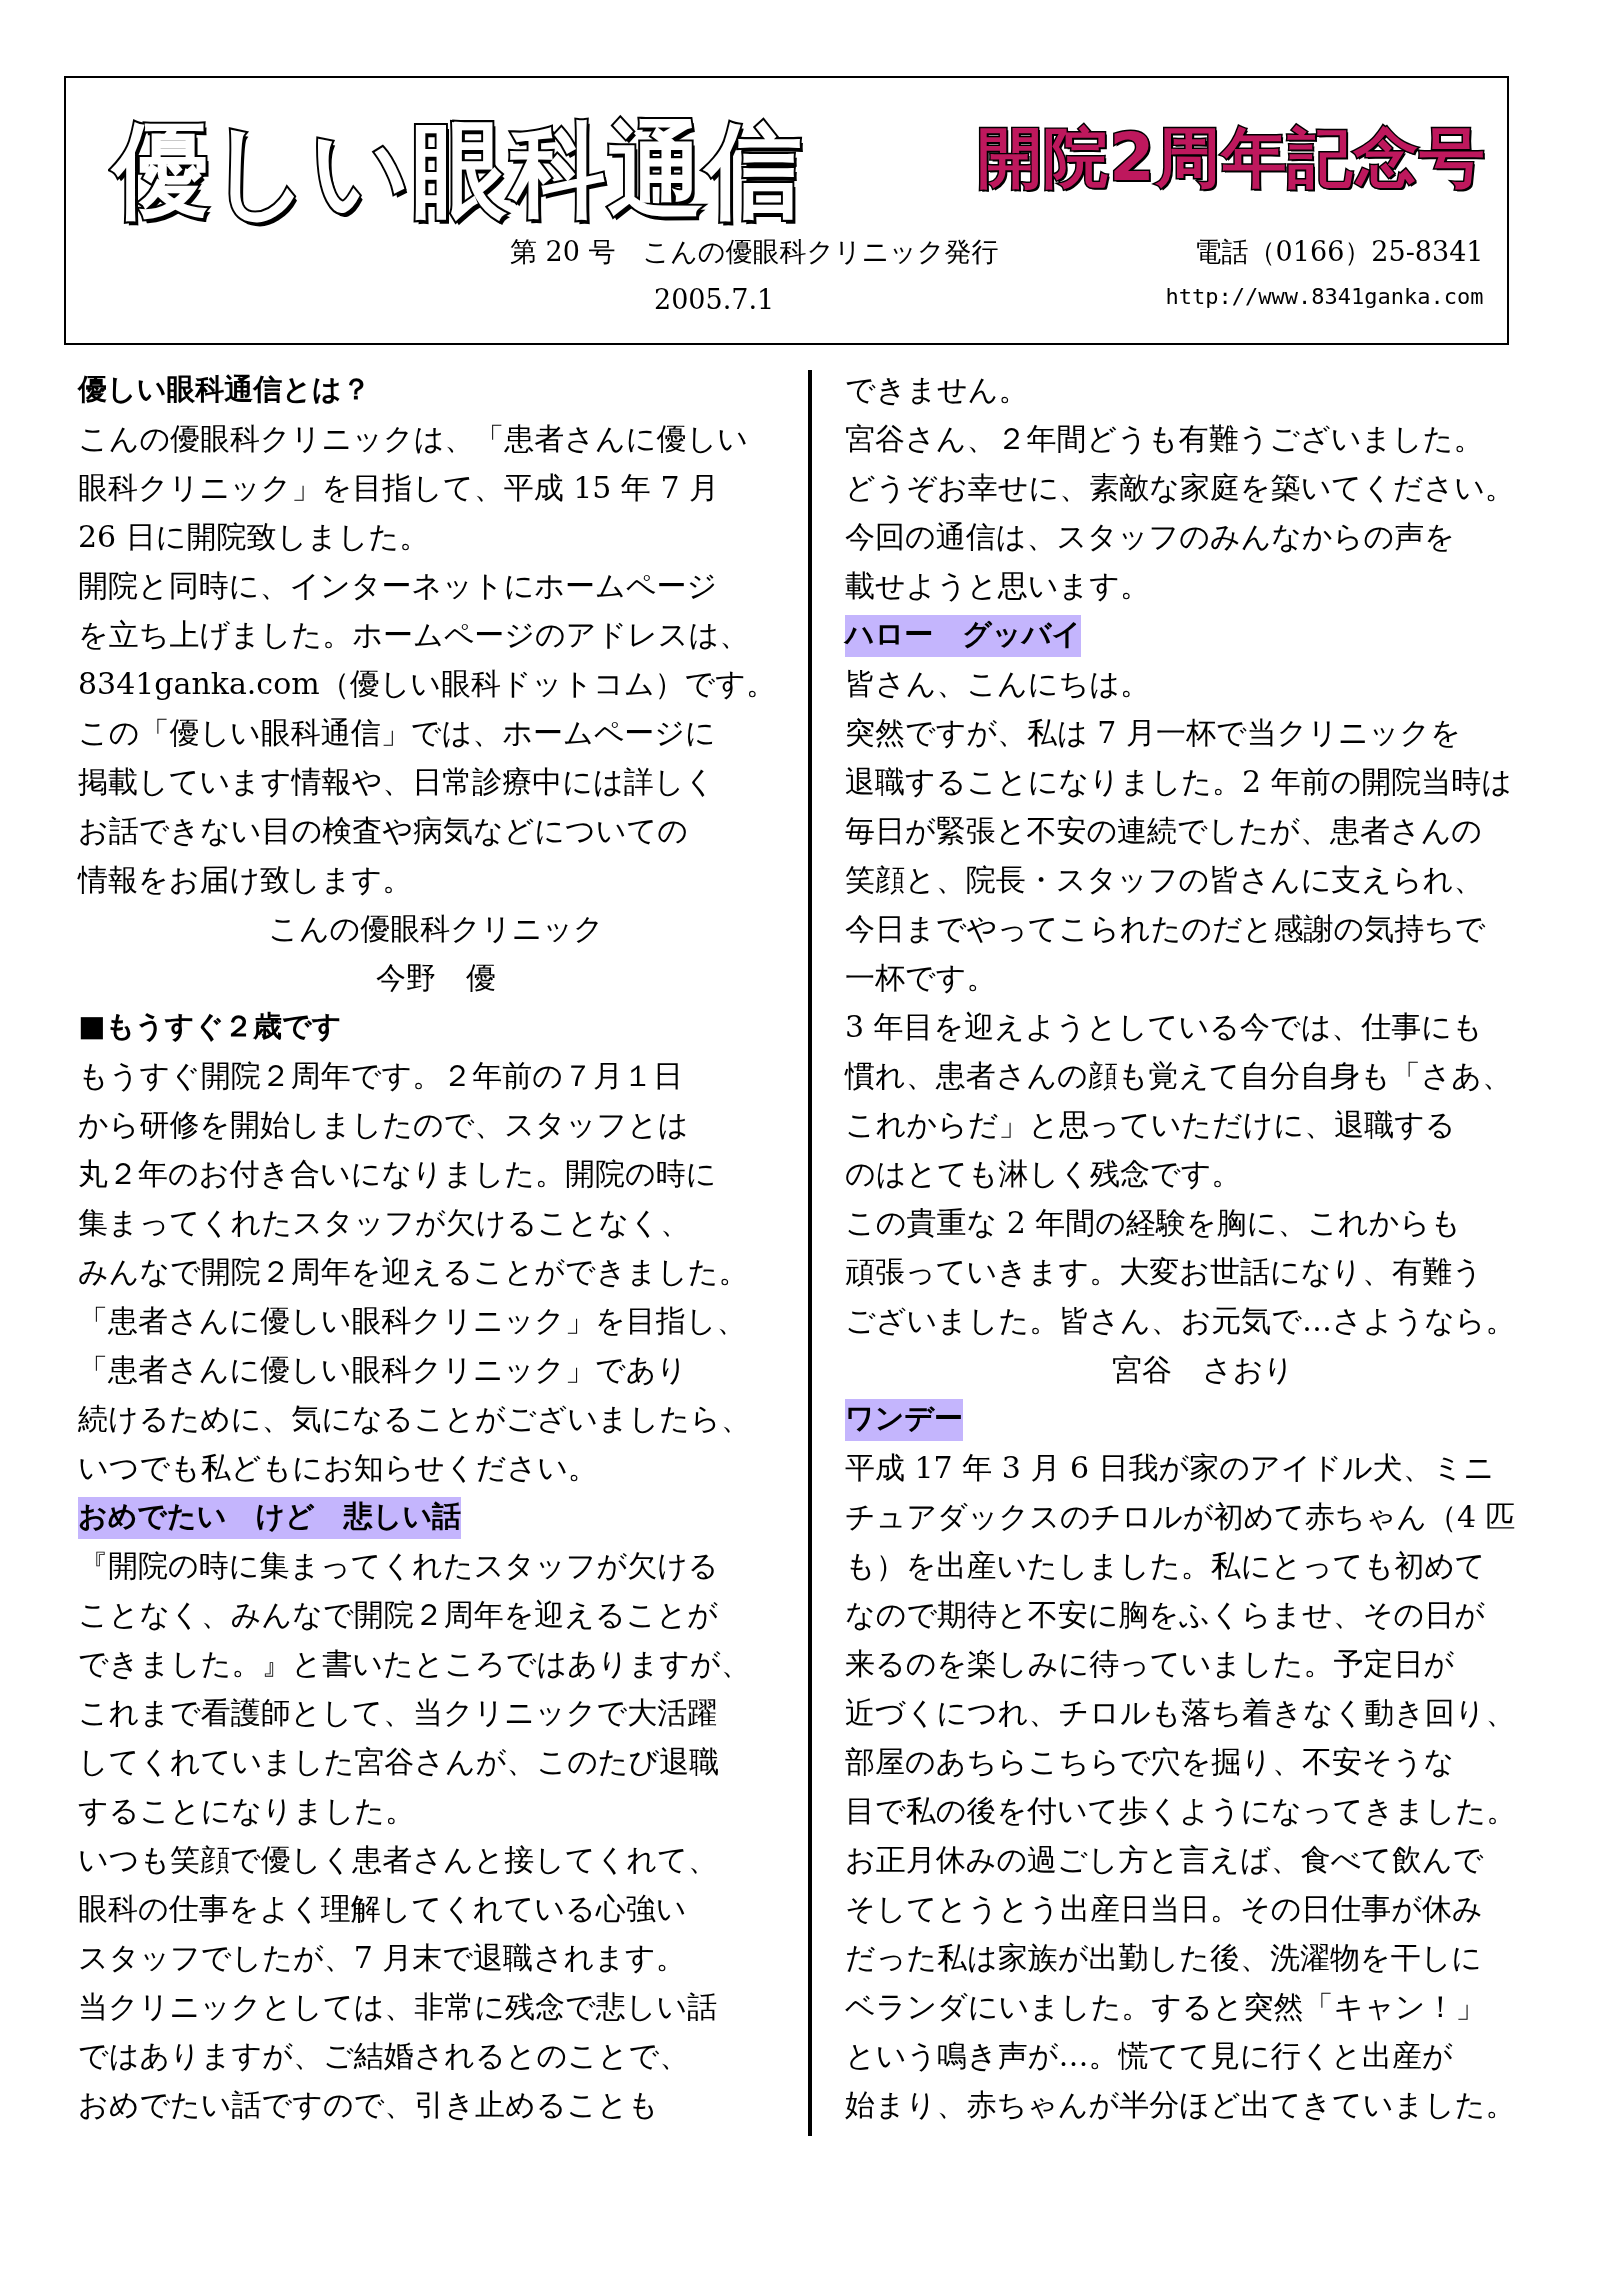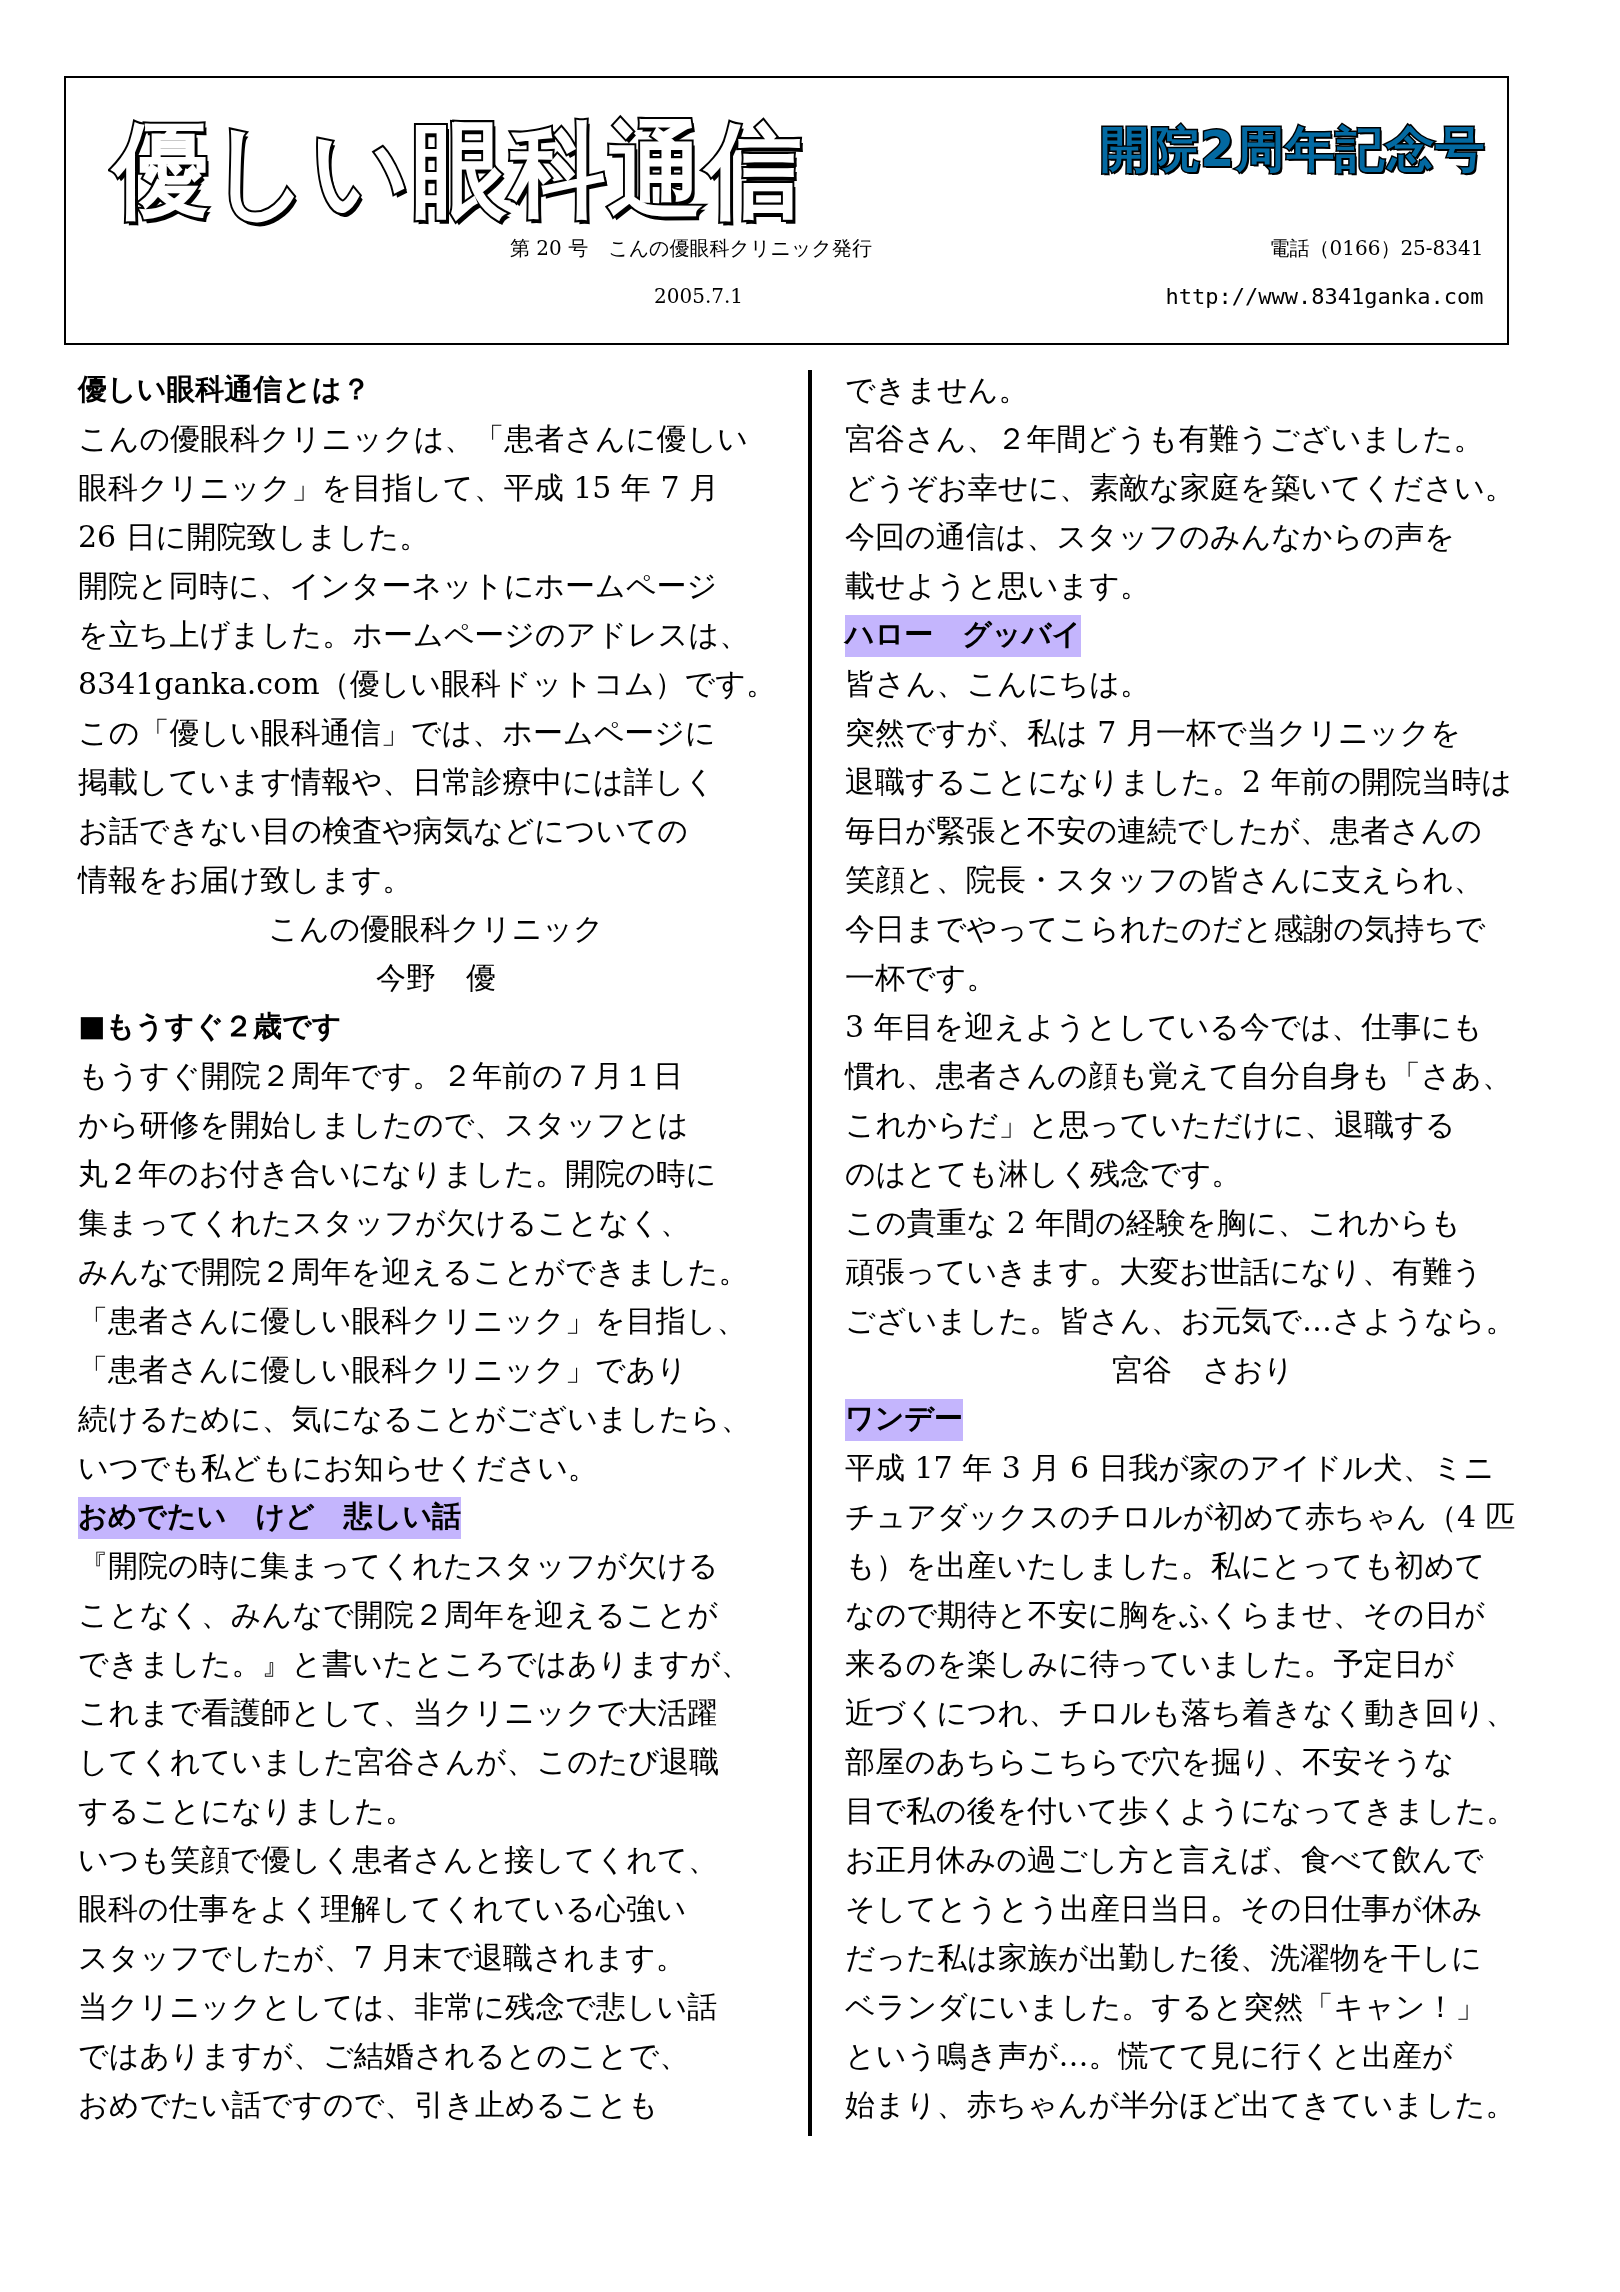--- a/index.html
+++ b/index.html
@@ -18,25 +18,25 @@
     font-weight: bold; font-size: 96px; letter-spacing: 2px; line-height: 1;
     color: #fff;
     -webkit-text-stroke: 3.9px #000;
     paint-order: stroke fill;
     text-shadow: 2.9px 2.9px 0 #000;
     transform: scaleY(1.08); transform-origin: left top;
   }
   .edition {
     position: absolute; right: 21.6px; top: 47px;
     font-family: "DejaVu Sans", "Liberation Sans", sans-serif;
-    font-weight: bold; font-size: 49px; line-height: 1; letter-spacing: 1px;
-    color: #0369a1; -webkit-text-stroke: 2.9px #000; paint-order: stroke fill;
+    font-weight: bold; font-size: 65px; line-height: 1; letter-spacing: 1px;
+    color: #be185d; -webkit-text-stroke: 2.9px #000; paint-order: stroke fill;
     text-shadow: 2px 2px 0 #000;
   }
-  .meta { position: absolute; font-size: 20px; line-height: 1; white-space: pre; }
+  .meta { position: absolute; font-size: 27px; line-height: 1; white-space: pre; }
   .meta-issue { left: 444px; top: 160px; }
   .meta-phone { right: 23.5px; top: 160px; }
   .meta-date { left: 588px; top: 208px; }
   .meta-url { right: 23.5px; top: 208px; font-family: "DejaVu Sans Mono", "Liberation Mono", monospace; font-size: 22px; }
 
   .divider {
     position: absolute; left: 808px; top: 370px; width: 3.9px; height: 1766px; background: #000;
   }
   .column {
     position: absolute; top: 365px;

